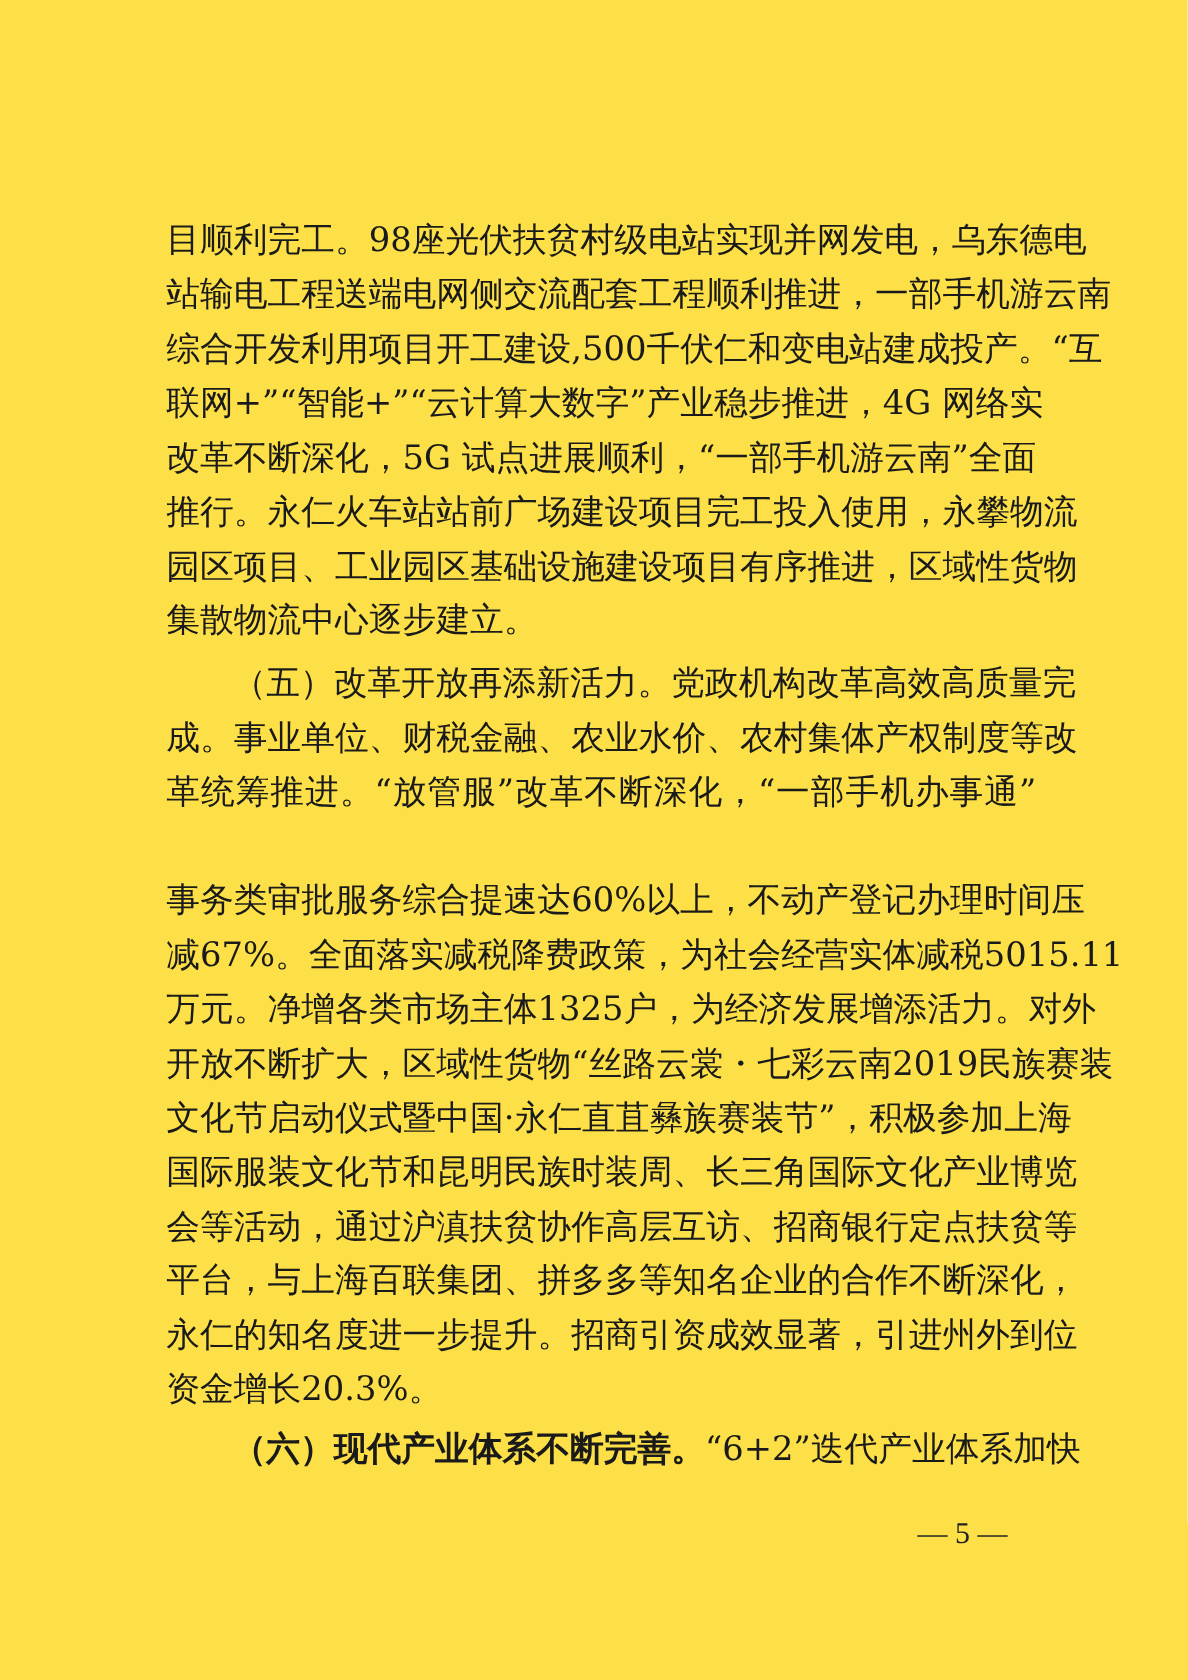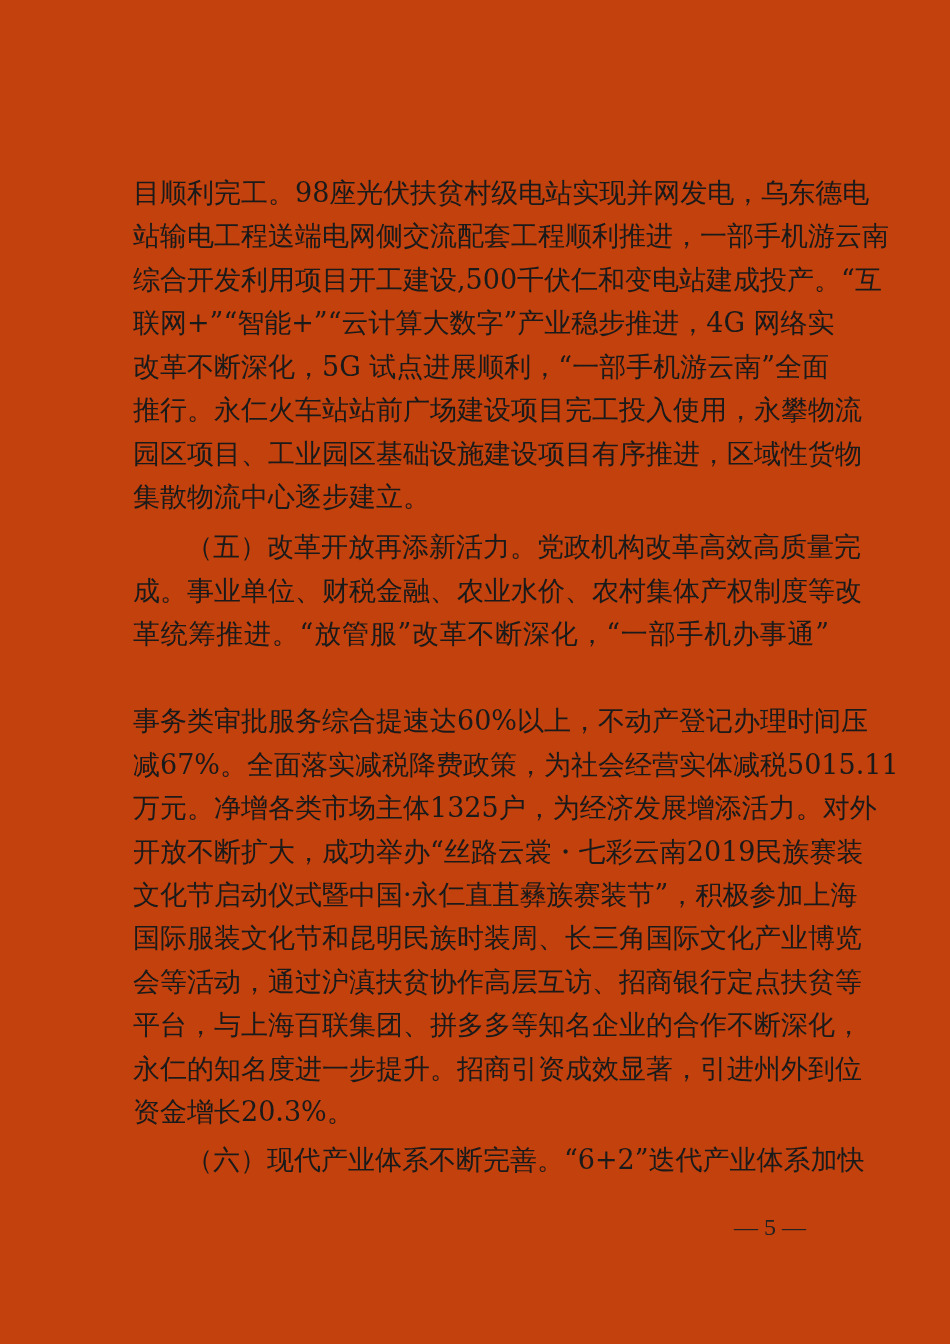--- a/index.html
+++ b/index.html
@@ -1,18 +1,18 @@
 <!DOCTYPE html>
 <html><head>
 <meta charset="utf-8">
 <style>
   html, body { margin: 0; padding: 0; background: #ffffff; }
   body { width: 950px; height: 1344px; position: relative; overflow: hidden;
          font-family: "DejaVu Serif", "Liberation Serif", serif; color: #1a1a1a; }
-  .page { position: absolute; left: 0; top: 0; width: 950px; height: 1344px; background: #c2410c; }
+  .page { position: absolute; left: 0; top: 0; width: 950px; height: 1344px; background: #fde047; }
   .line { position: absolute; left: 133px; width: 696px; height: 40px;
           font-size: 27px; line-height: 40px; white-space: nowrap;
           text-align: justify; text-align-last: justify; letter-spacing: 0px; }
   .line.last { text-align-last: left; }
   .heading { font-weight: normal; }
   .indent { left: 186px; width: 643px; }
   .page-number { position: absolute; left: 730px; top: 1212px; width: 80px; height: 30px;
                  font-family: "Liberation Serif", serif; font-size: 24px; line-height: 30px;
                  text-align: center; color: #222; }
 </style>
@@ -29,24 +29,24 @@
   <div class="line" style="top:390px">推行。永仁火车站站前广场建设项目完工投入使用，永攀物流</div>
   <div class="line" style="top:434px">园区项目、工业园区基础设施建设项目有序推进，区域性货物</div>
   <div class="line last" style="top:477px">集散物流中心逐步建立。</div>
 
   <div class="line indent" style="top:527px"><span class="heading">（五）改革开放再添新活力。</span><span>党政机构改革高效高质量完</span></div>
   <div class="line" style="top:571px">成。事业单位、财税金融、农业水价、农村集体产权制度等改</div>
   <div class="line" style="top:614px">革统筹推进。“放管服”改革不断深化，“一部手机办事通”</div>
   <div class="line" style="top:701px">事务类审批服务综合提速达60%以上，不动产登记办理时间压</div>
   <div class="line" style="top:745px">减67%。全面落实减税降费政策，为社会经营实体减税5015.11</div>
   <div class="line" style="top:788px">万元。净增各类市场主体1325户，为经济发展增添活力。对外</div>
-  <div class="line" style="top:832px">开放不断扩大，成功举办“丝路云裳・七彩云南2019民族赛装</div>
+  <div class="line" style="top:832px">开放不断扩大，区域性货物“丝路云裳・七彩云南2019民族赛装</div>
   <div class="line" style="top:875px">文化节启动仪式暨中国·永仁直苴彝族赛装节”，积极参加上海</div>
   <div class="line" style="top:918px">国际服装文化节和昆明民族时装周、长三角国际文化产业博览</div>
   <div class="line" style="top:962px">会等活动，通过沪滇扶贫协作高层互访、招商银行定点扶贫等</div>
   <div class="line" style="top:1005px">平台，与上海百联集团、拼多多等知名企业的合作不断深化，</div>
   <div class="line" style="top:1049px">永仁的知名度进一步提升。招商引资成效显著，引进州外到位</div>
   <div class="line last" style="top:1092px">资金增长20.3%。</div>
 
-  <div class="line indent" style="top:1140px"><span class="heading" style="font-weight:normal">（六）现代产业体系不断完善。</span><span>“6+2”迭代产业体系加快</span></div>
+  <div class="line indent" style="top:1140px"><span class="heading" style="font-weight:bold">（六）现代产业体系不断完善。</span><span>“6+2”迭代产业体系加快</span></div>
 
   <div class="page-number">— 5 —</div>
 </div>
 
 </body></html>

